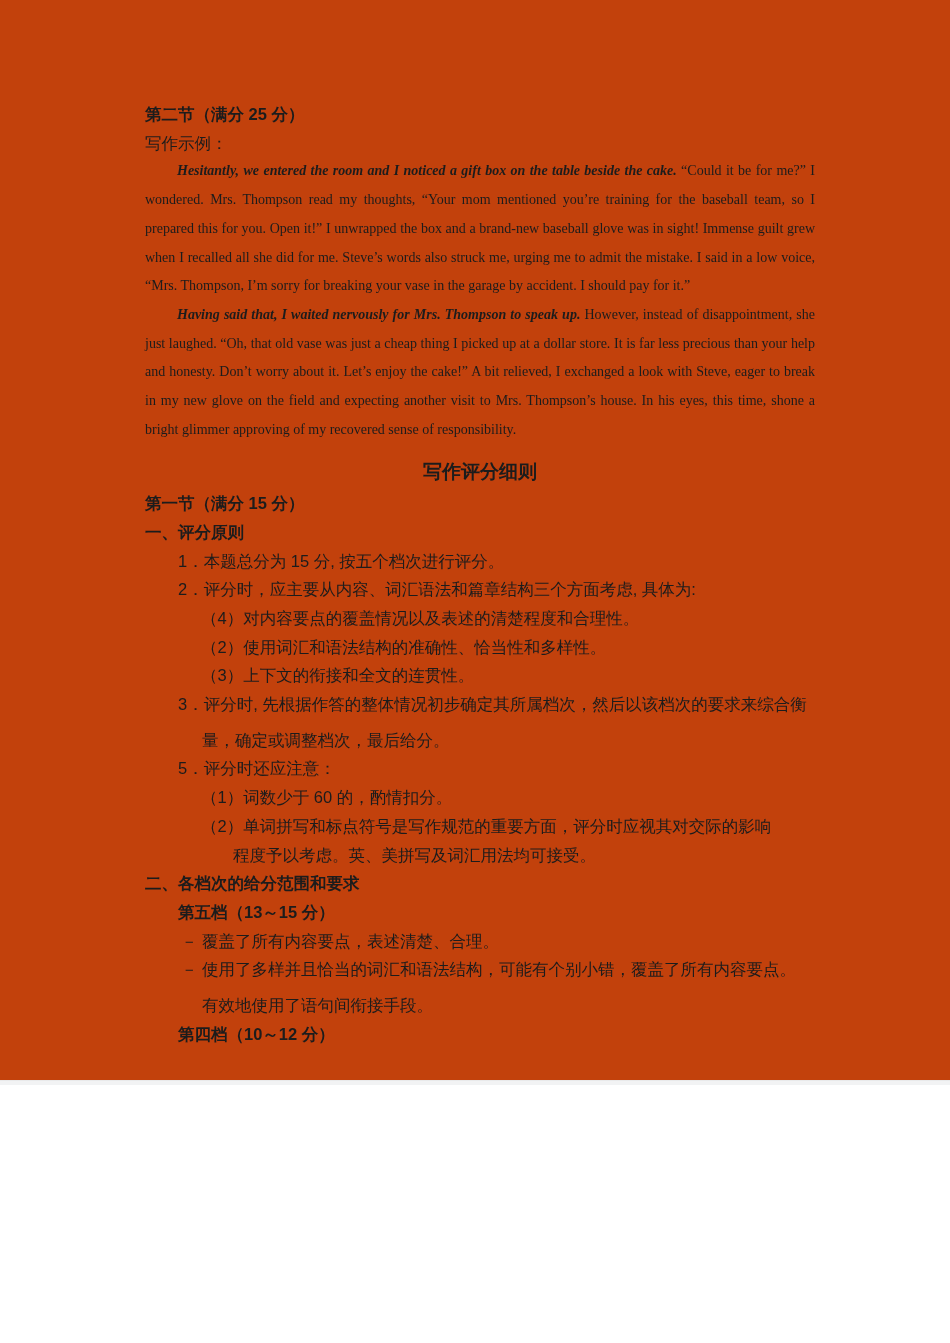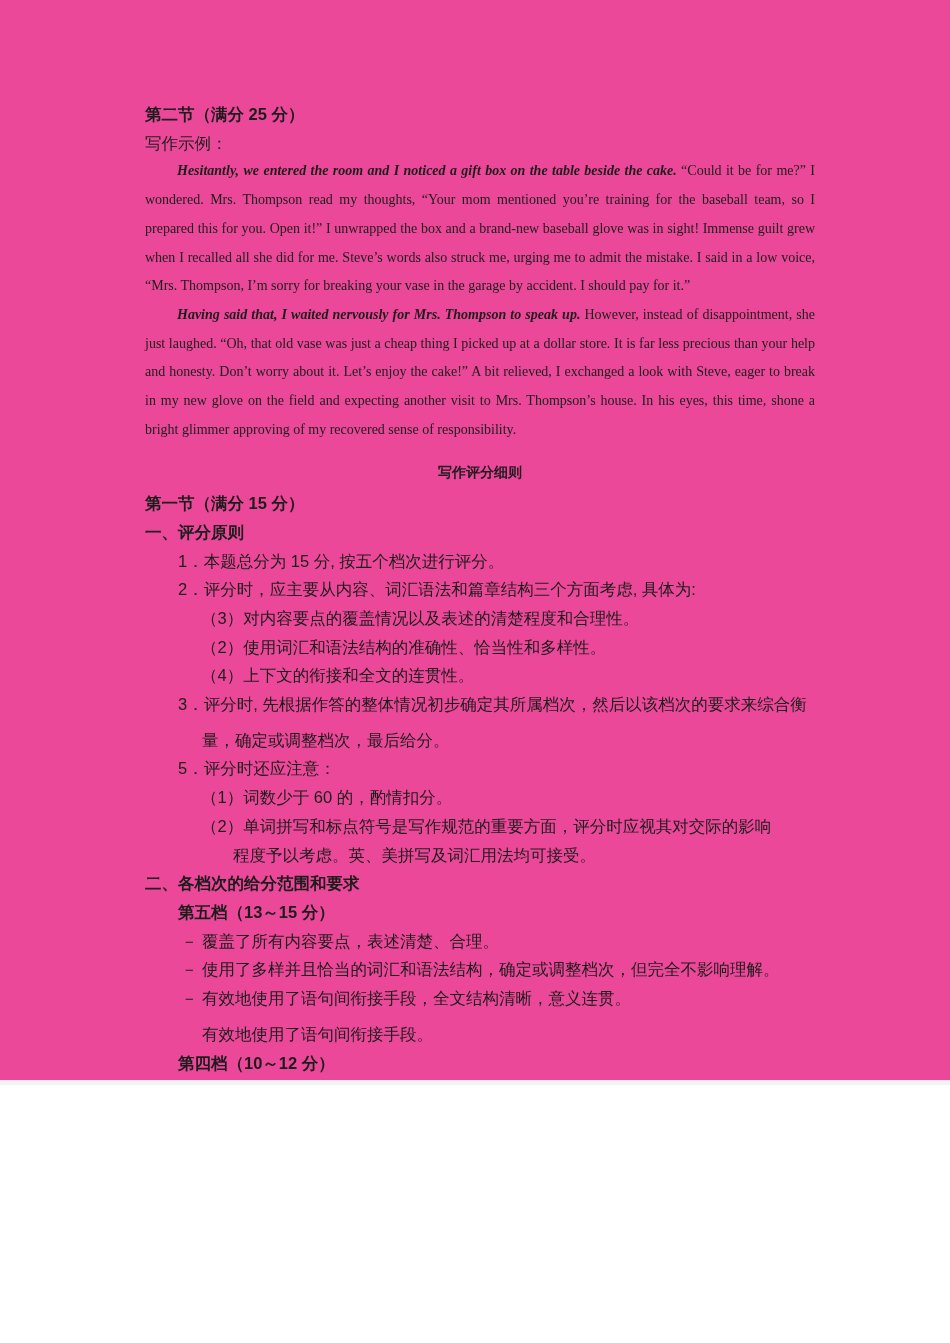--- a/index.html
+++ b/index.html
@@ -1,19 +1,19 @@
 <!DOCTYPE html>
 <html><head>
 <meta charset="utf-8">
 <style>
   html,body{margin:0;padding:0;background:#ffffff;}
   .page{
     position:relative;
     width:950px;height:1085px;
-    background:#ec4899;
+    background:#c2410c;
     color:#1c1c1c;
     overflow:hidden;
     text-decoration:underline;
   }
   .content{
     position:absolute;
     left:145px;top:100px;
     width:670px;
   }
   
@@ -29,21 +29,21 @@
     font-size:14px;
     line-height:28.7px;
     text-align:justify;
     text-indent:32px;
     margin:0;
   }
   .en .lead{font-weight:700;font-style:italic;}
   
   .rubric-title{
     text-align:center;
-    font-size:14px;
+    font-size:19px;
     font-weight:700;
     margin-top:14px;
     margin-bottom:2px;
   }
   
   .l1{padding-left:56px;text-indent:-23px;}
   .l2{padding-left:88px;text-indent:-32px;}
   .l2p{padding-left:57px;margin-top:7px;}
   .l3{padding-left:88px;}
   .dash{padding-left:57px;text-indent:-21px;}
@@ -79,36 +79,35 @@
 
     <p class="en"><span class="lead">Having said that, I waited nervously for Mrs. Thompson to speak up.</span><span> However, instead of disappointment, she just laughed. “Oh, that old vase was just a cheap thing I picked up at a dollar store. It is far less precious than your help and honesty. Don’t worry about it. Let’s enjoy the cake!” A bit relieved, I exchanged a look with Steve, eager to break in my new glove on the field and expecting another visit to Mrs. Thompson’s house. In his eyes, this time, shone a bright glimmer approving of my recovered sense of responsibility.</span></p>
 
     <div class="cn rubric-title">写作评分细则</div>
 
     <div class="cn bold">第一节（满分 15 分）</div>
     <div class="cn bold">一、评分原则</div>
 
     <div class="cn l1">1．本题总分为 15 分, 按五个档次进行评分。</div>
     <div class="cn l1">2．评分时，应主要从内容、词汇语法和篇章结构三个方面考虑, 具体为:</div>
-    <div class="cn l2">（3）对内容要点的覆盖情况以及表述的清楚程度和合理性。</div>
+    <div class="cn l2">（4）对内容要点的覆盖情况以及表述的清楚程度和合理性。</div>
     <div class="cn l2">（2）使用词汇和语法结构的准确性、恰当性和多样性。</div>
-    <div class="cn l2">（4）上下文的衔接和全文的连贯性。</div>
+    <div class="cn l2">（3）上下文的衔接和全文的连贯性。</div>
     <div class="cn l1">3．评分时, 先根据作答的整体情况初步确定其所属档次，然后以该档次的要求来综合衡</div>
     <div class="cn l2p">量，确定或调整档次，最后给分。</div>
     <div class="cn l1">5．评分时还应注意：</div>
     <div class="cn l2">（1）词数少于 60 的，酌情扣分。</div>
     <div class="cn l2">（2）单词拼写和标点符号是写作规范的重要方面，评分时应视其对交际的影响</div>
     <div class="cn l3">程度予以考虑。英、美拼写及词汇用法均可接受。</div>
 
     <div class="cn bold">二、各档次的给分范围和要求</div>
 
     <div class="cn bold band">第五档（13～15 分）</div>
     <div class="cn dash">－ 覆盖了所有内容要点，表述清楚、合理。</div>
-    <div class="cn dash">－ 使用了多样并且恰当的词汇和语法结构，确定或调整档次，但完全不影响理解。</div>
-    <div class="cn dash">－ 有效地使用了语句间衔接手段，全文结构清晰，意义连贯。</div>
+    <div class="cn dash">－ 使用了多样并且恰当的词汇和语法结构，可能有个别小错，覆盖了所有内容要点。</div>
     <div class="cn l2p">有效地使用了语句间衔接手段。</div>
 
     <div class="cn bold band">第四档（10～12 分）</div>
 
   </div>
 
   <div class="page-number">2</div>
   <div class="bottom-edge"></div>
 </div>
 

